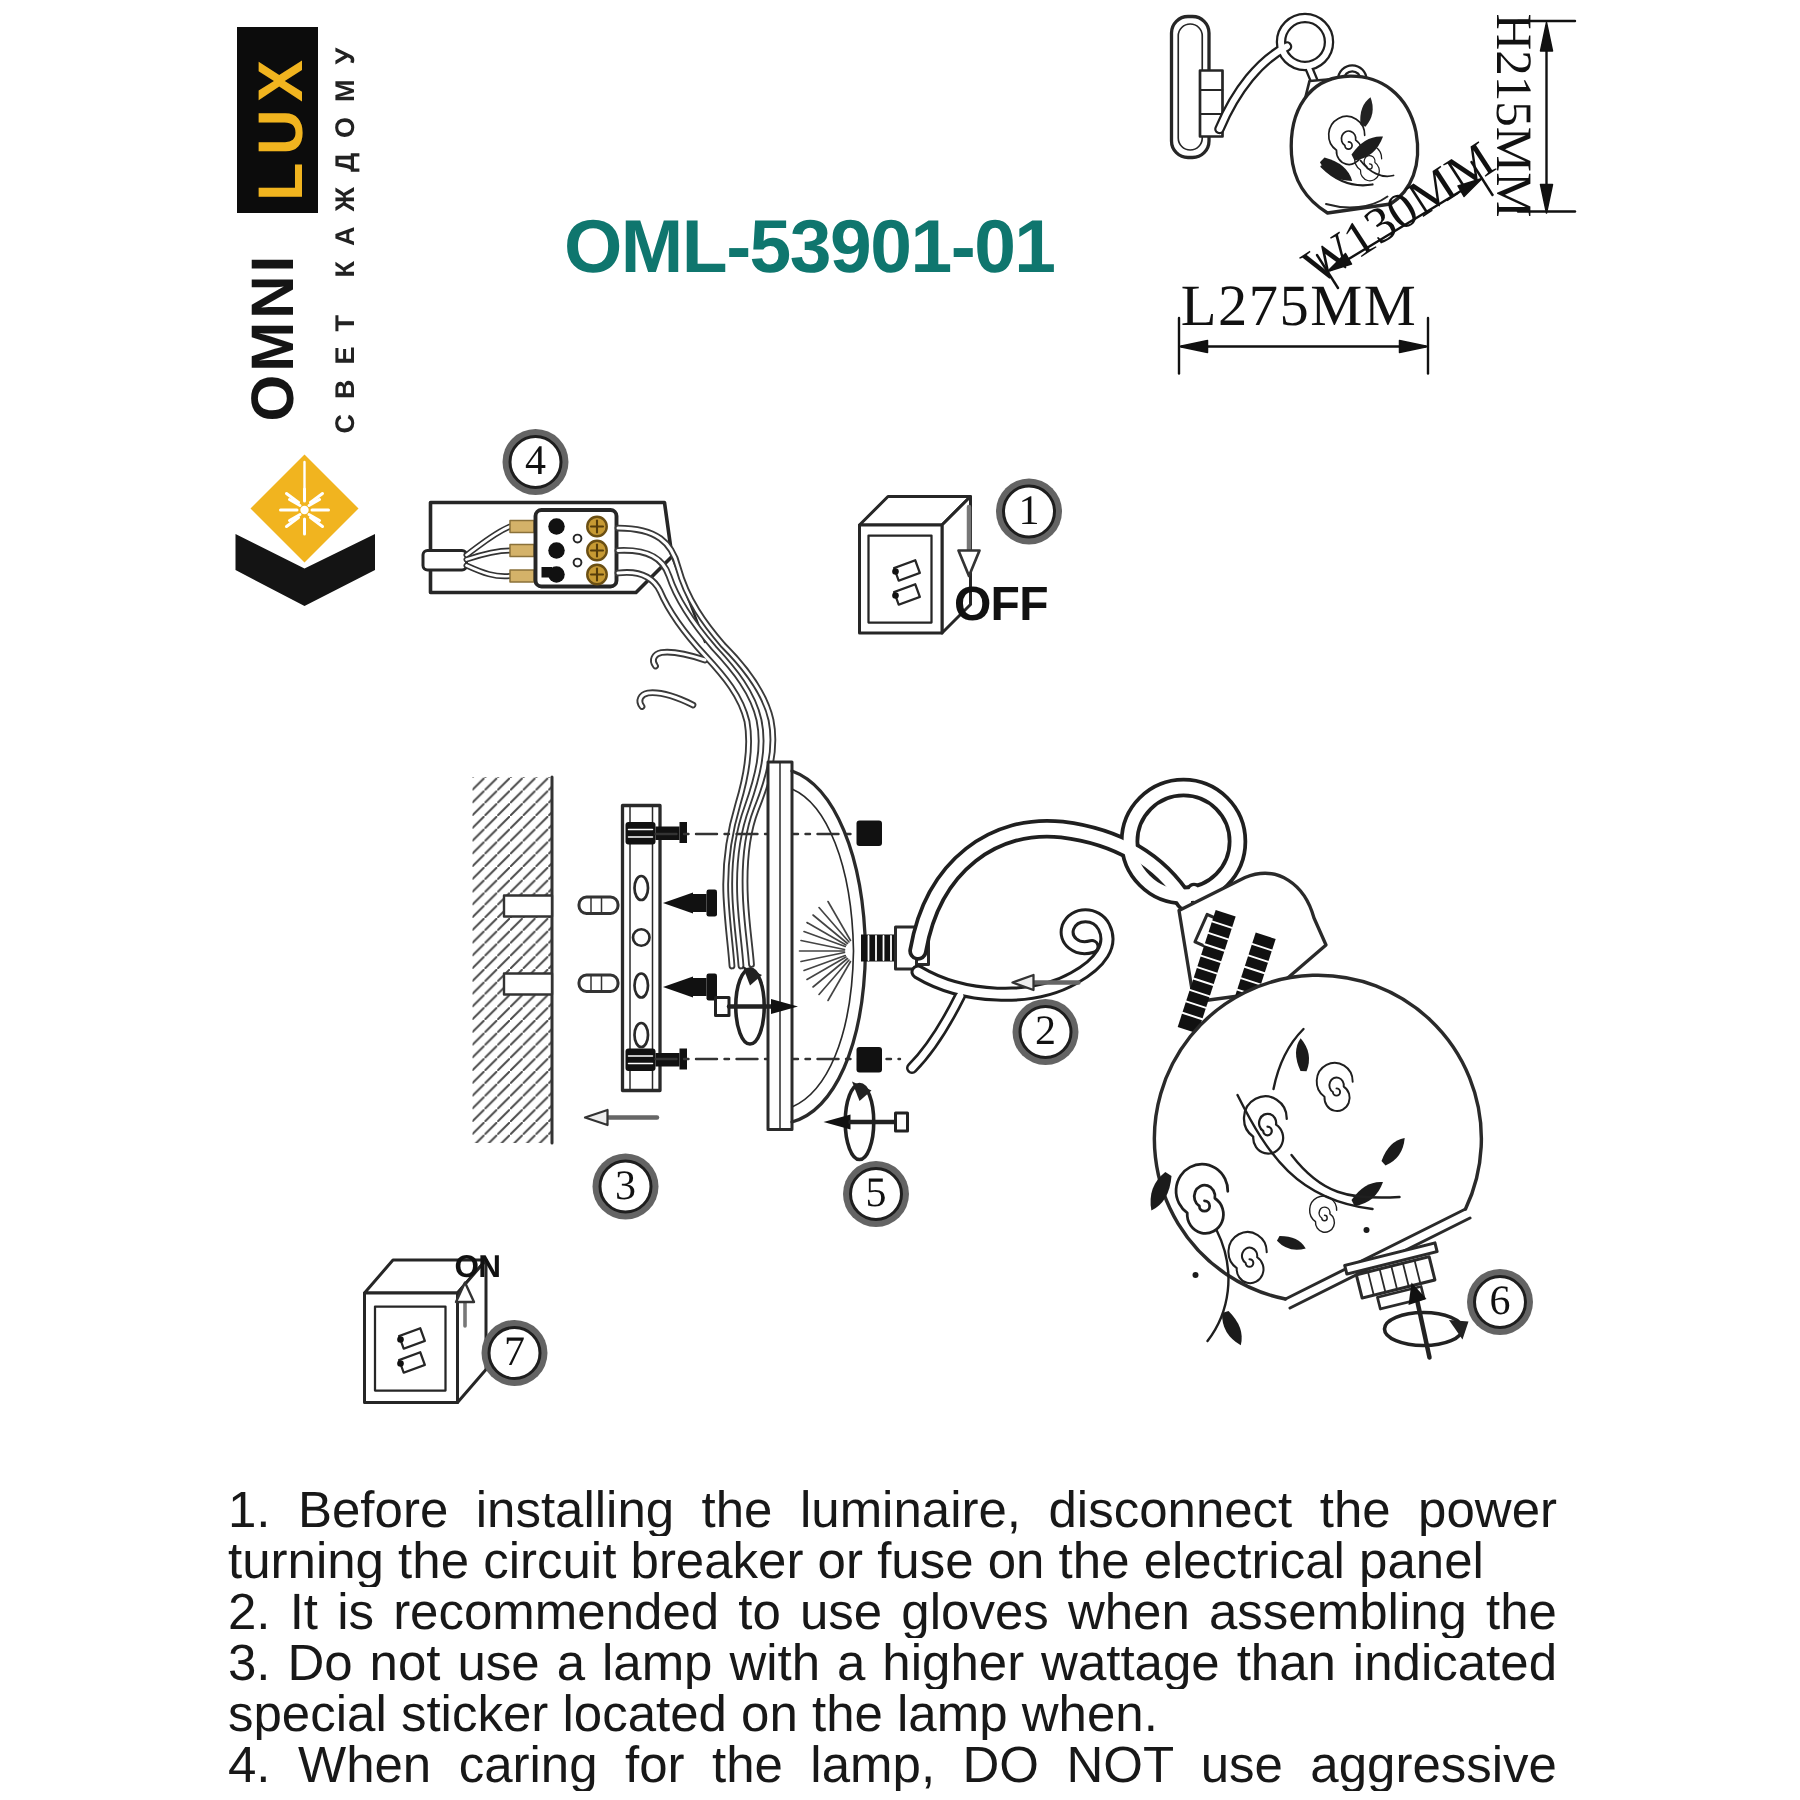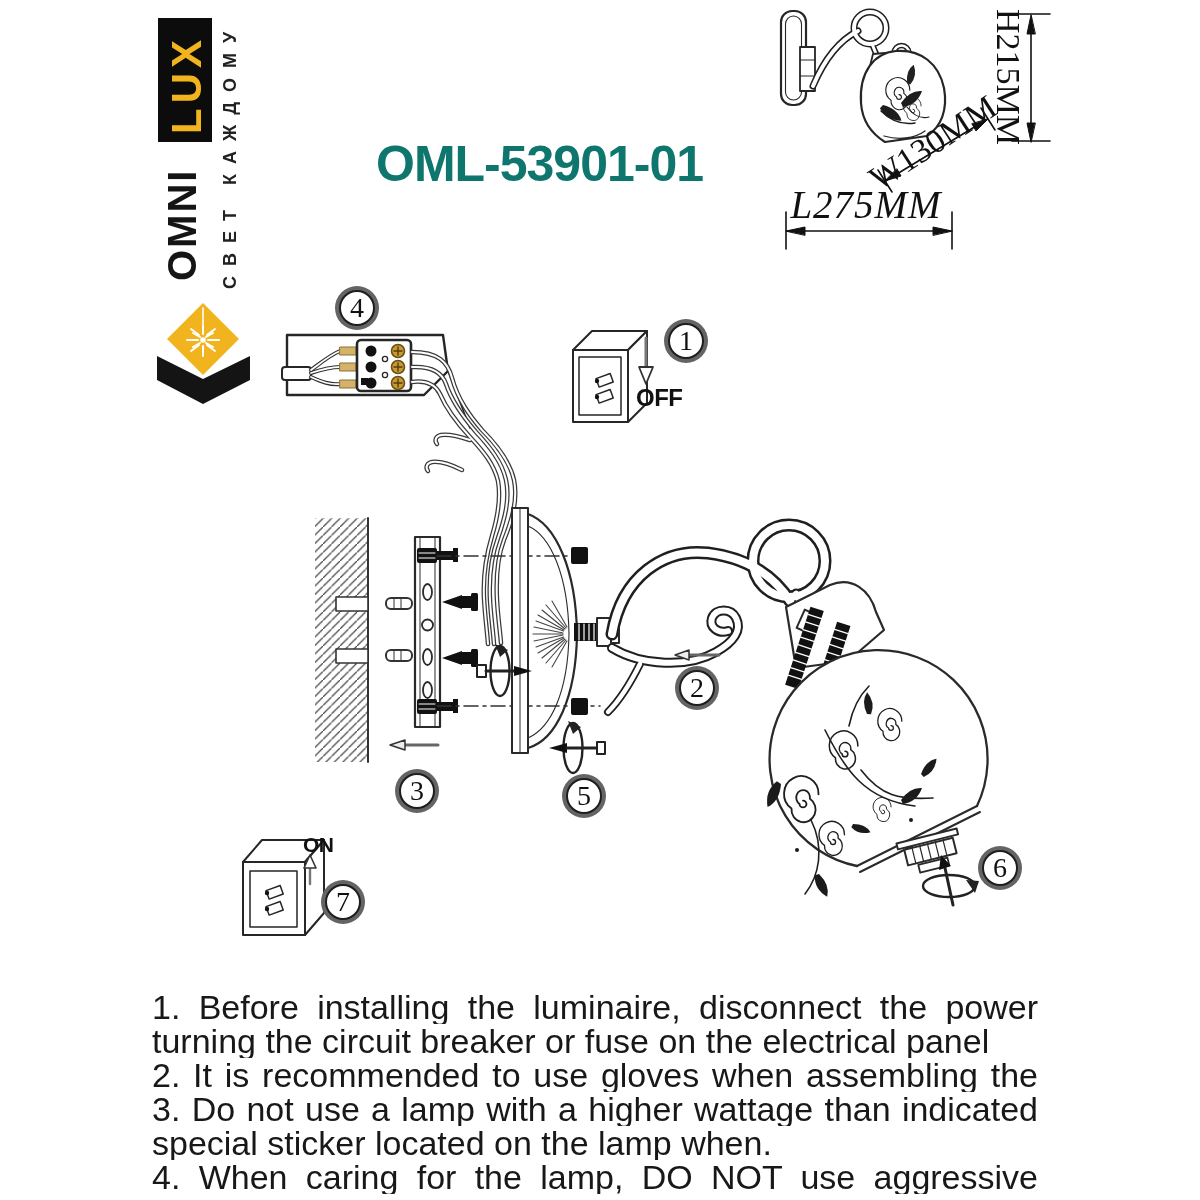--- a/index.html
+++ b/index.html
@@ -12,28 +12,28 @@
   .lux{left:166px;top:134px;font:bold 42px/1 "Liberation Sans",sans-serif;color:#f1b41f;letter-spacing:5px;}
   .omni{left:162px;top:281px;font:bold 40px/1 "Liberation Sans",sans-serif;color:#151515;letter-spacing:2px;}
   .tagline{left:221px;top:289px;font:600 18px/1 "Liberation Sans",sans-serif;color:#222;letter-spacing:10px;}
   
   .model{position:absolute;left:376px;top:136px;font:bold 50px/56px "Liberation Sans",sans-serif;
          color:#0f766e;letter-spacing:-1px;}
   
   .dim{position:absolute;font-family:"Liberation Serif",serif;color:#111;white-space:nowrap;}
   .dimW{left:933px;top:143px;font-size:34px;transform:translate(-50%,-50%) rotate(-33deg);}
   .dimH{left:1008px;top:77px;font-size:34px;transform:translate(-50%,-50%) rotate(90deg);}
-  .dimL{left:866px;top:204px;font-size:39px;transform:translate(-50%,-50%);letter-spacing:1px;font-style:italic;}
+  .dimL{left:866px;top:204px;font-size:39px;transform:translate(-50%,-50%);letter-spacing:1px;}
   
   .badge{position:absolute;box-sizing:border-box;width:36px;height:36px;background:#fff;
          border:2px solid #1e1e1e;border-radius:50%;box-shadow:0 0 0 4px #646464;
          font:28px/31px "Liberation Serif",serif;color:#111;text-align:center;}
   
   .swcap{position:absolute;font-weight:bold;color:#111;letter-spacing:-0.5px;}
-  .off{left:636px;top:384px;font-size:24px;}
+  .off{left:636px;top:384px;font-size:32px;}
   .on{left:303px;top:833px;font-size:21px;}
   
   .instr{position:absolute;left:152px;top:990px;width:886px;font-size:34px;color:#181818;}
   .iline{line-height:34px;height:34px;overflow:hidden;}
   .stretch{text-align:justify;text-align-last:justify;}
 </style>
 </head>
 <body>
 
 <div class="page">

